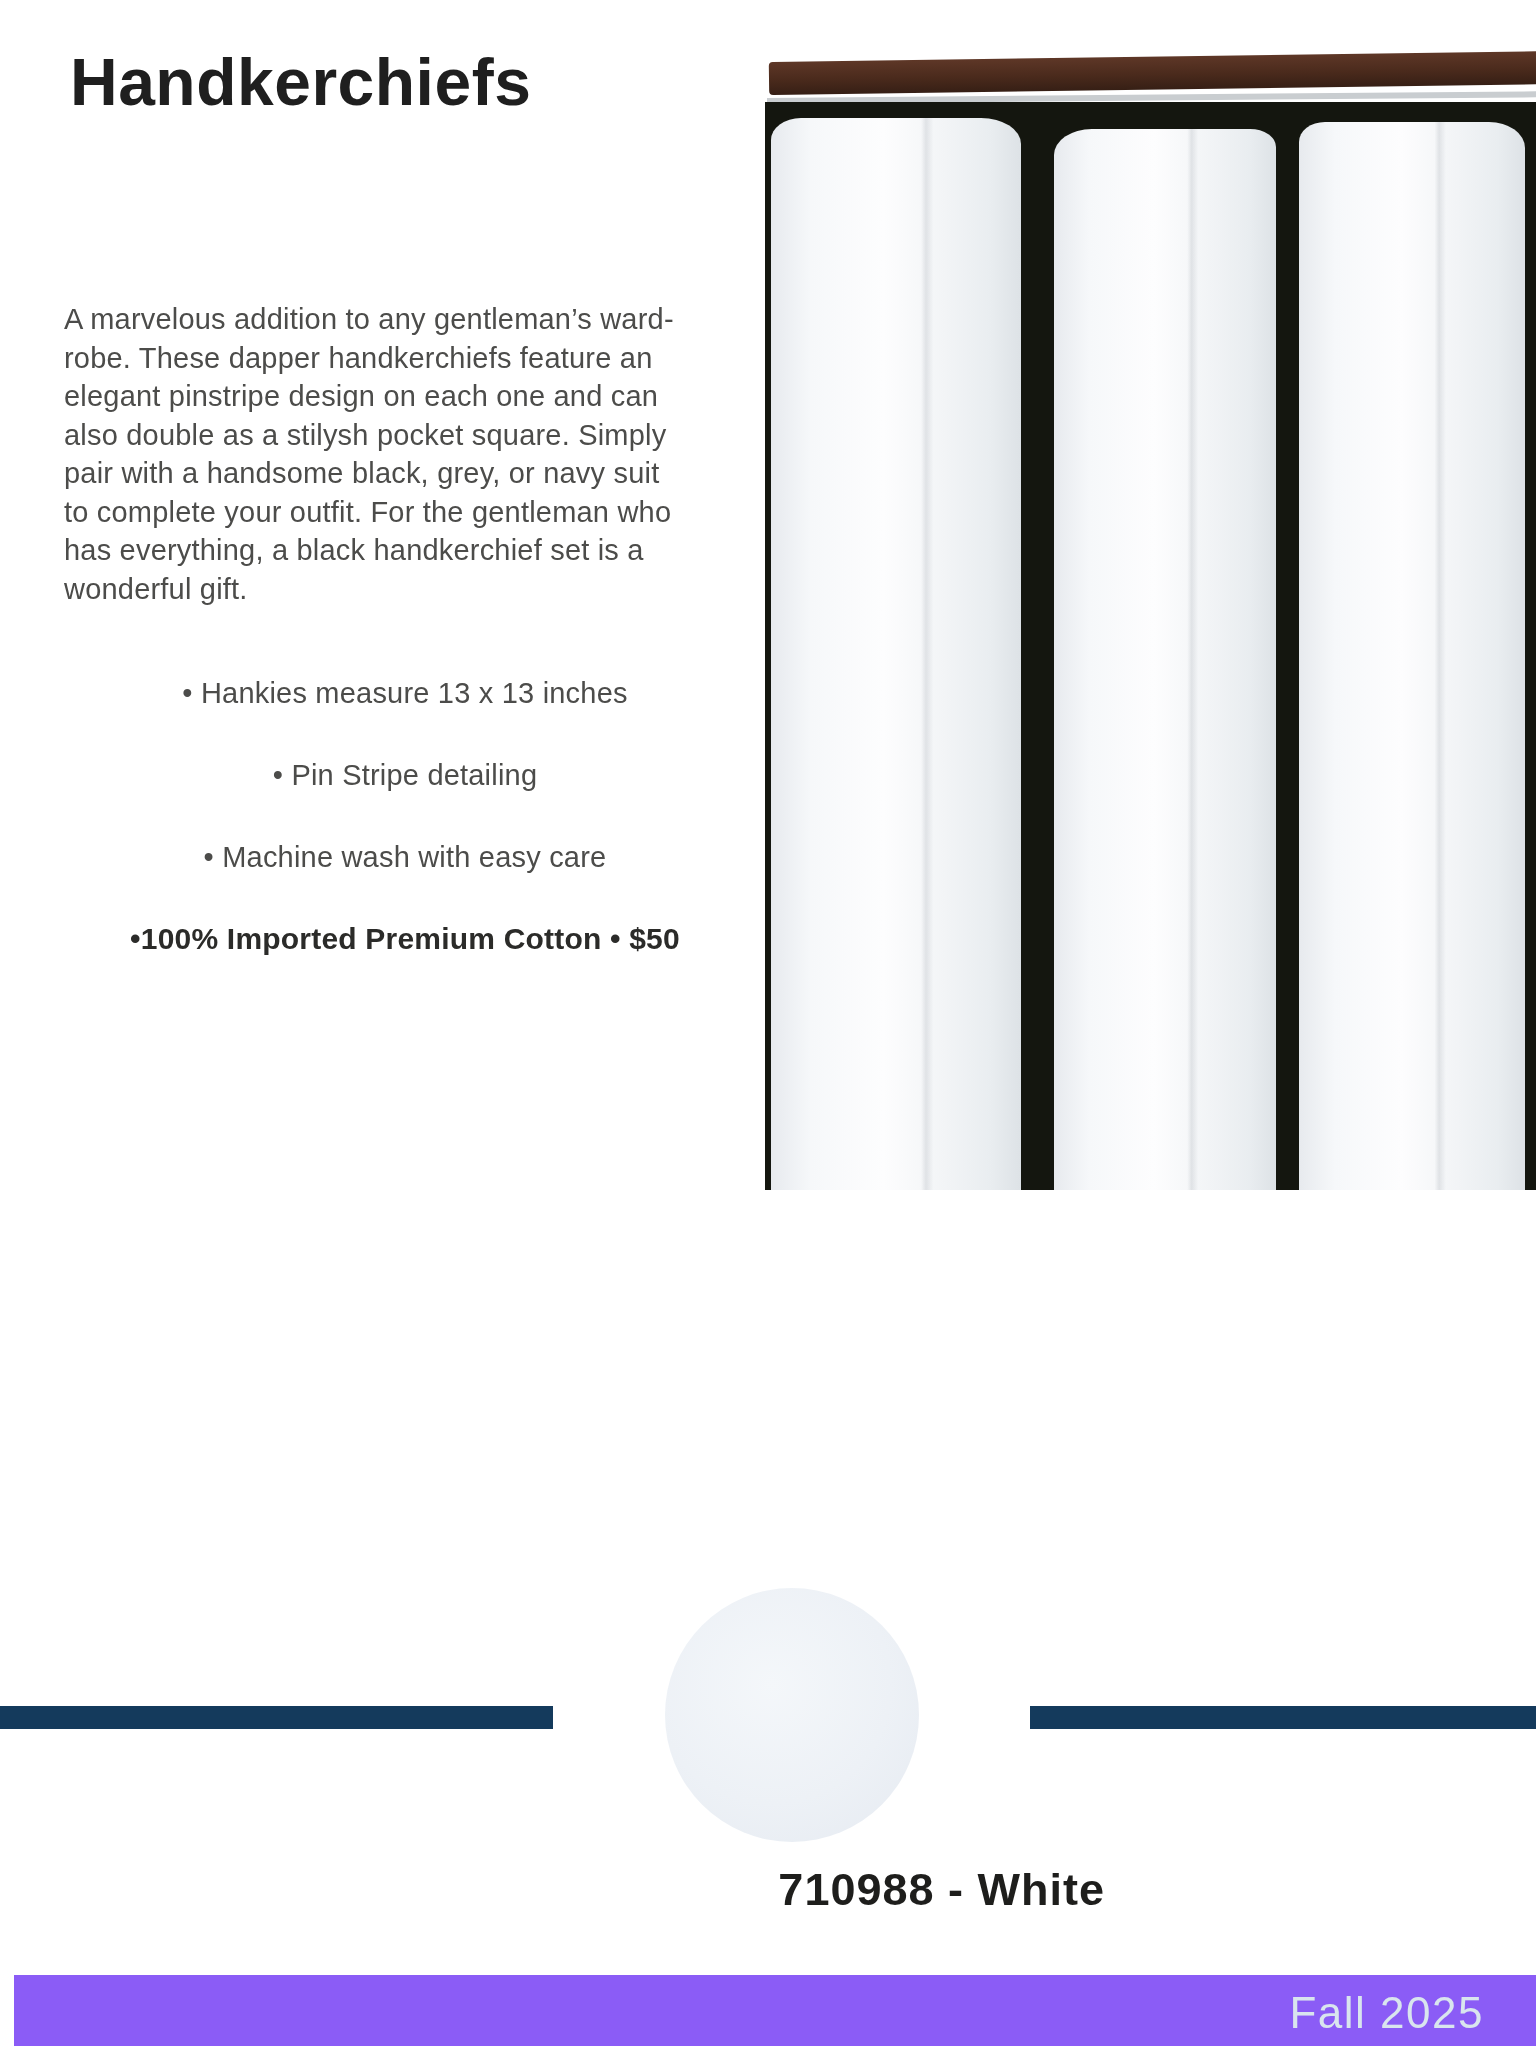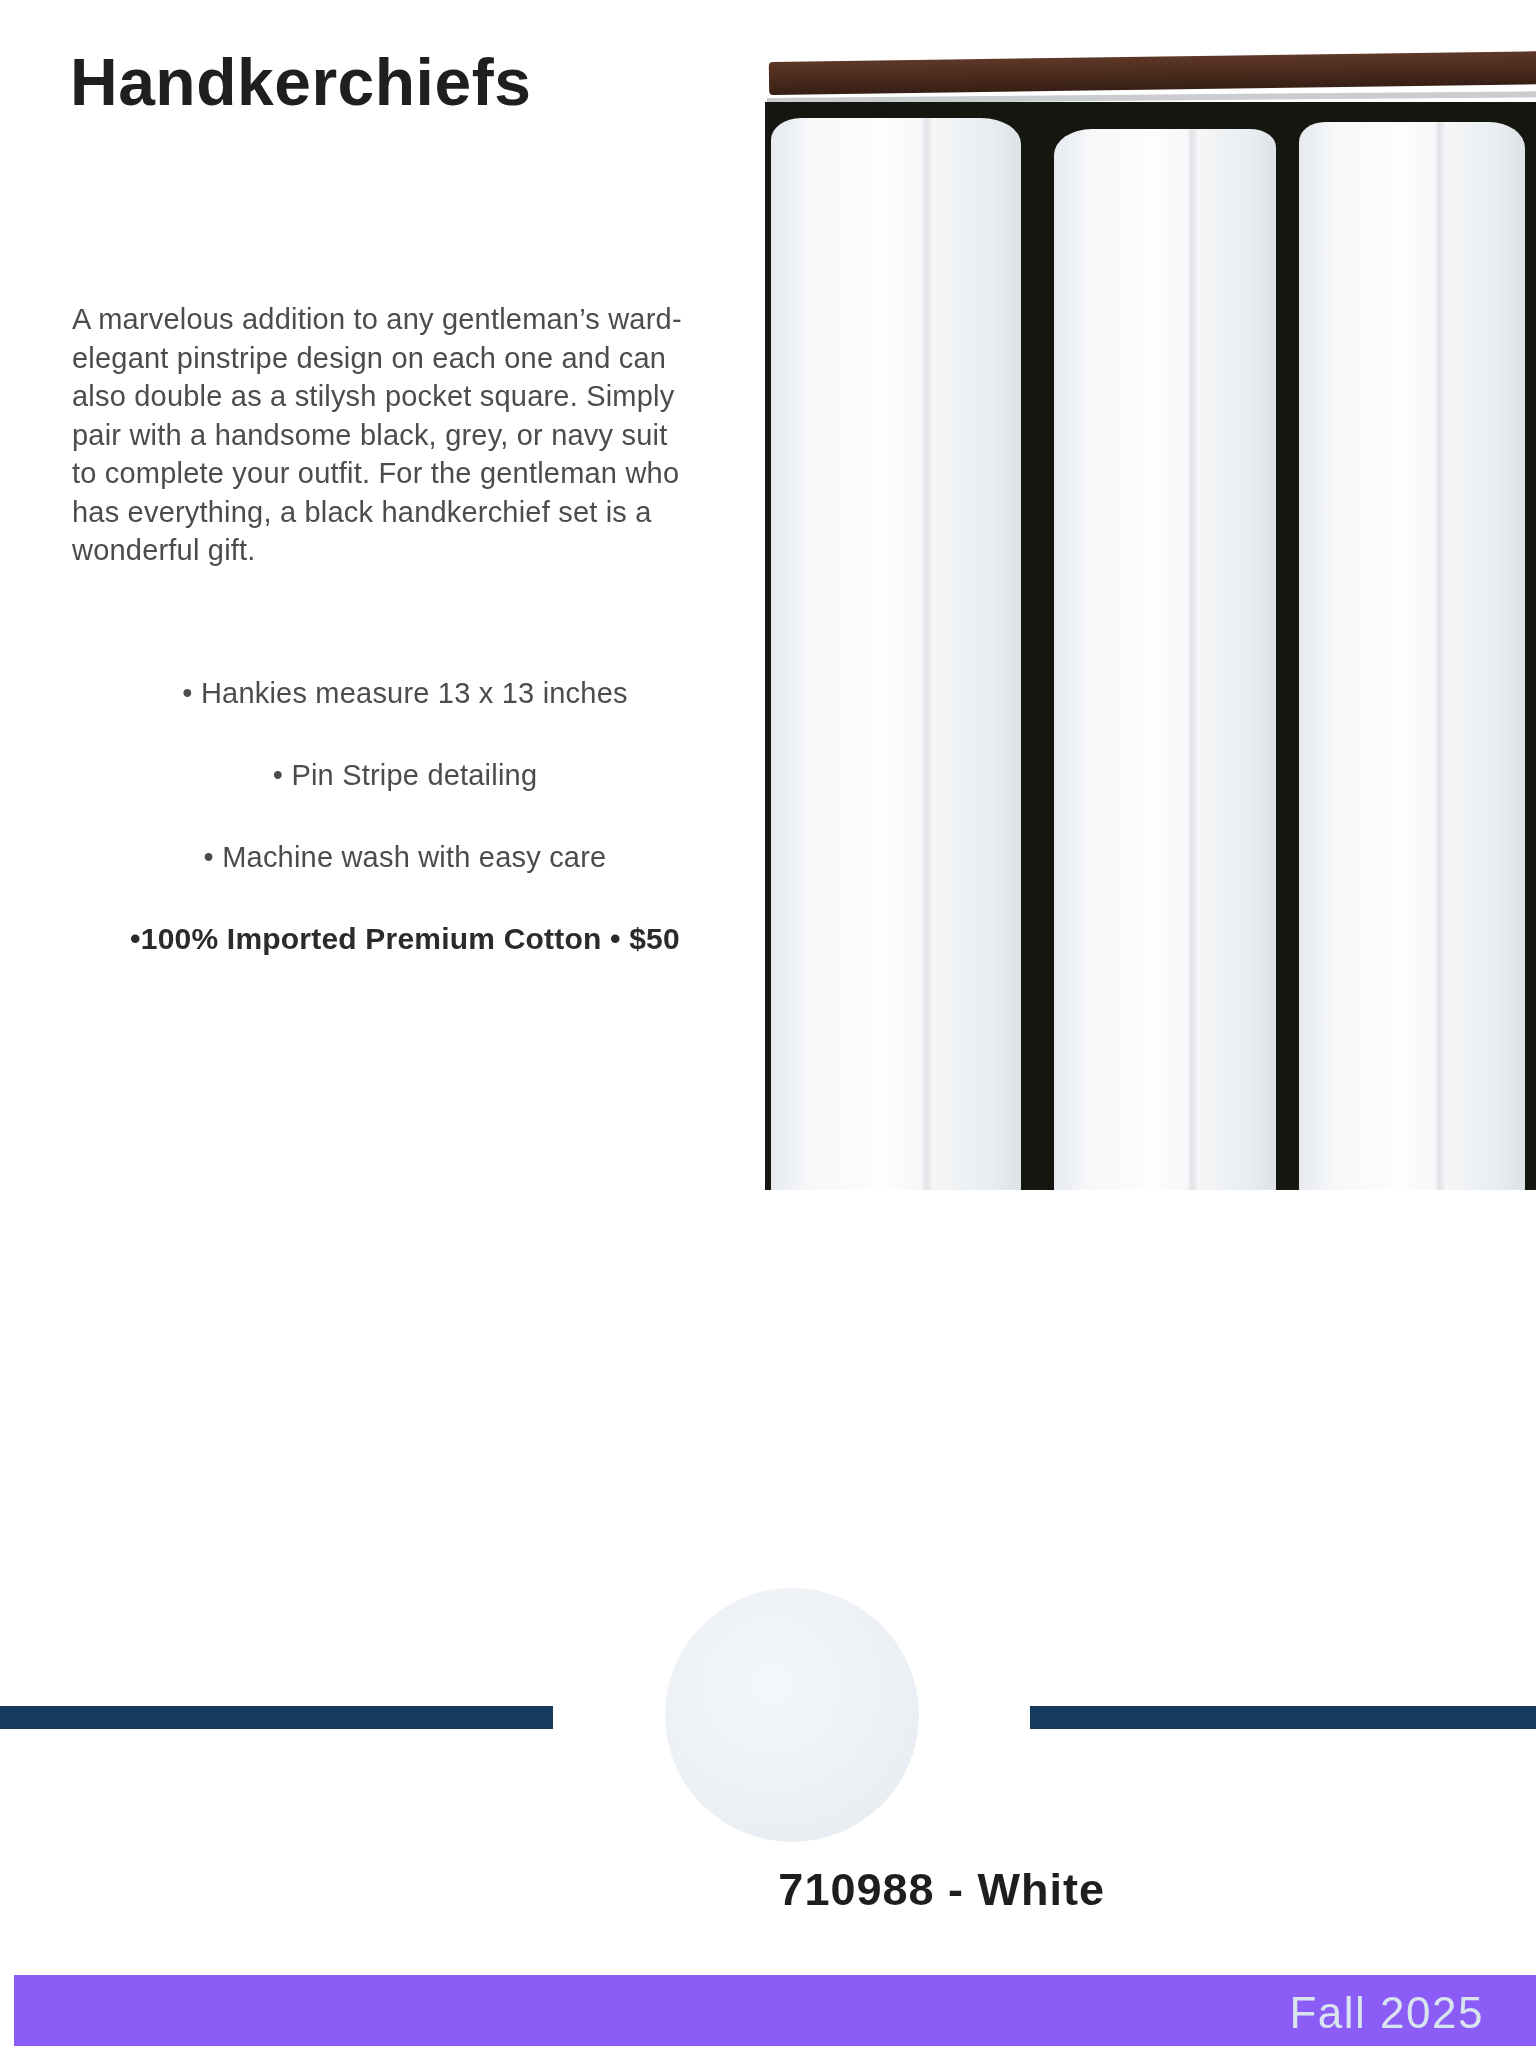--- a/index.html
+++ b/index.html
@@ -3,21 +3,21 @@
 <meta charset="utf-8">
 <style>
   html,body{margin:0;padding:0;background:#ffffff;}
   .page{position:relative;width:1536px;height:2048px;background:#ffffff;overflow:hidden;
         font-family:"Liberation Sans", sans-serif;}
 
   
   .title{position:absolute;left:70px;top:36px;}
   .title-line{font-size:66px;font-weight:700;color:#1f1f1f;line-height:92px;letter-spacing:0.5px;}
 
-  .description{position:absolute;left:72px;top:300px;width:680px;}
+  .description{position:absolute;left:64px;top:300px;width:680px;}
   .desc-line{font-size:29px;color:#4c4c4a;line-height:38.5px;letter-spacing:0.2px;}
 
   .bullets{position:absolute;left:60px;top:676px;width:690px;text-align:center;}
   .bullet{font-size:29px;color:#4c4c4a;line-height:34px;margin-bottom:48px;letter-spacing:0.2px;}
   .bullet.em{font-weight:700;color:#2b2b29;font-size:30px;}
 
   
   .photo{position:absolute;left:765px;top:58px;width:771px;height:1402px;}
   .lid{position:absolute;left:4px;top:4px;width:790px;height:33px;border-radius:4px;
        background:linear-gradient(180deg,#5e3727 0%,#4a2a1c 55%,#361f15 100%);
@@ -61,20 +61,21 @@
 <body>
 
 <div class="page">
 
   <div class="title">
     <div class="title-line">Handkerchiefs</div>
   </div>
 
   <div class="description">
     <div class="desc-line">A marvelous addition to any gentleman’s ward-</div>
+    <div class="desc-line">robe. These dapper handkerchiefs feature an</div>
     <div class="desc-line">elegant pinstripe design on each one and can</div>
     <div class="desc-line">also double as a stilysh pocket square. Simply</div>
     <div class="desc-line">pair with a handsome black, grey, or navy suit</div>
     <div class="desc-line">to complete your outfit. For the gentleman who</div>
     <div class="desc-line">has everything, a black handkerchief set is a</div>
     <div class="desc-line">wonderful gift.</div>
   </div>
 
   <div class="bullets">
     <div class="bullet">• Hankies measure 13 x 13 inches</div>

